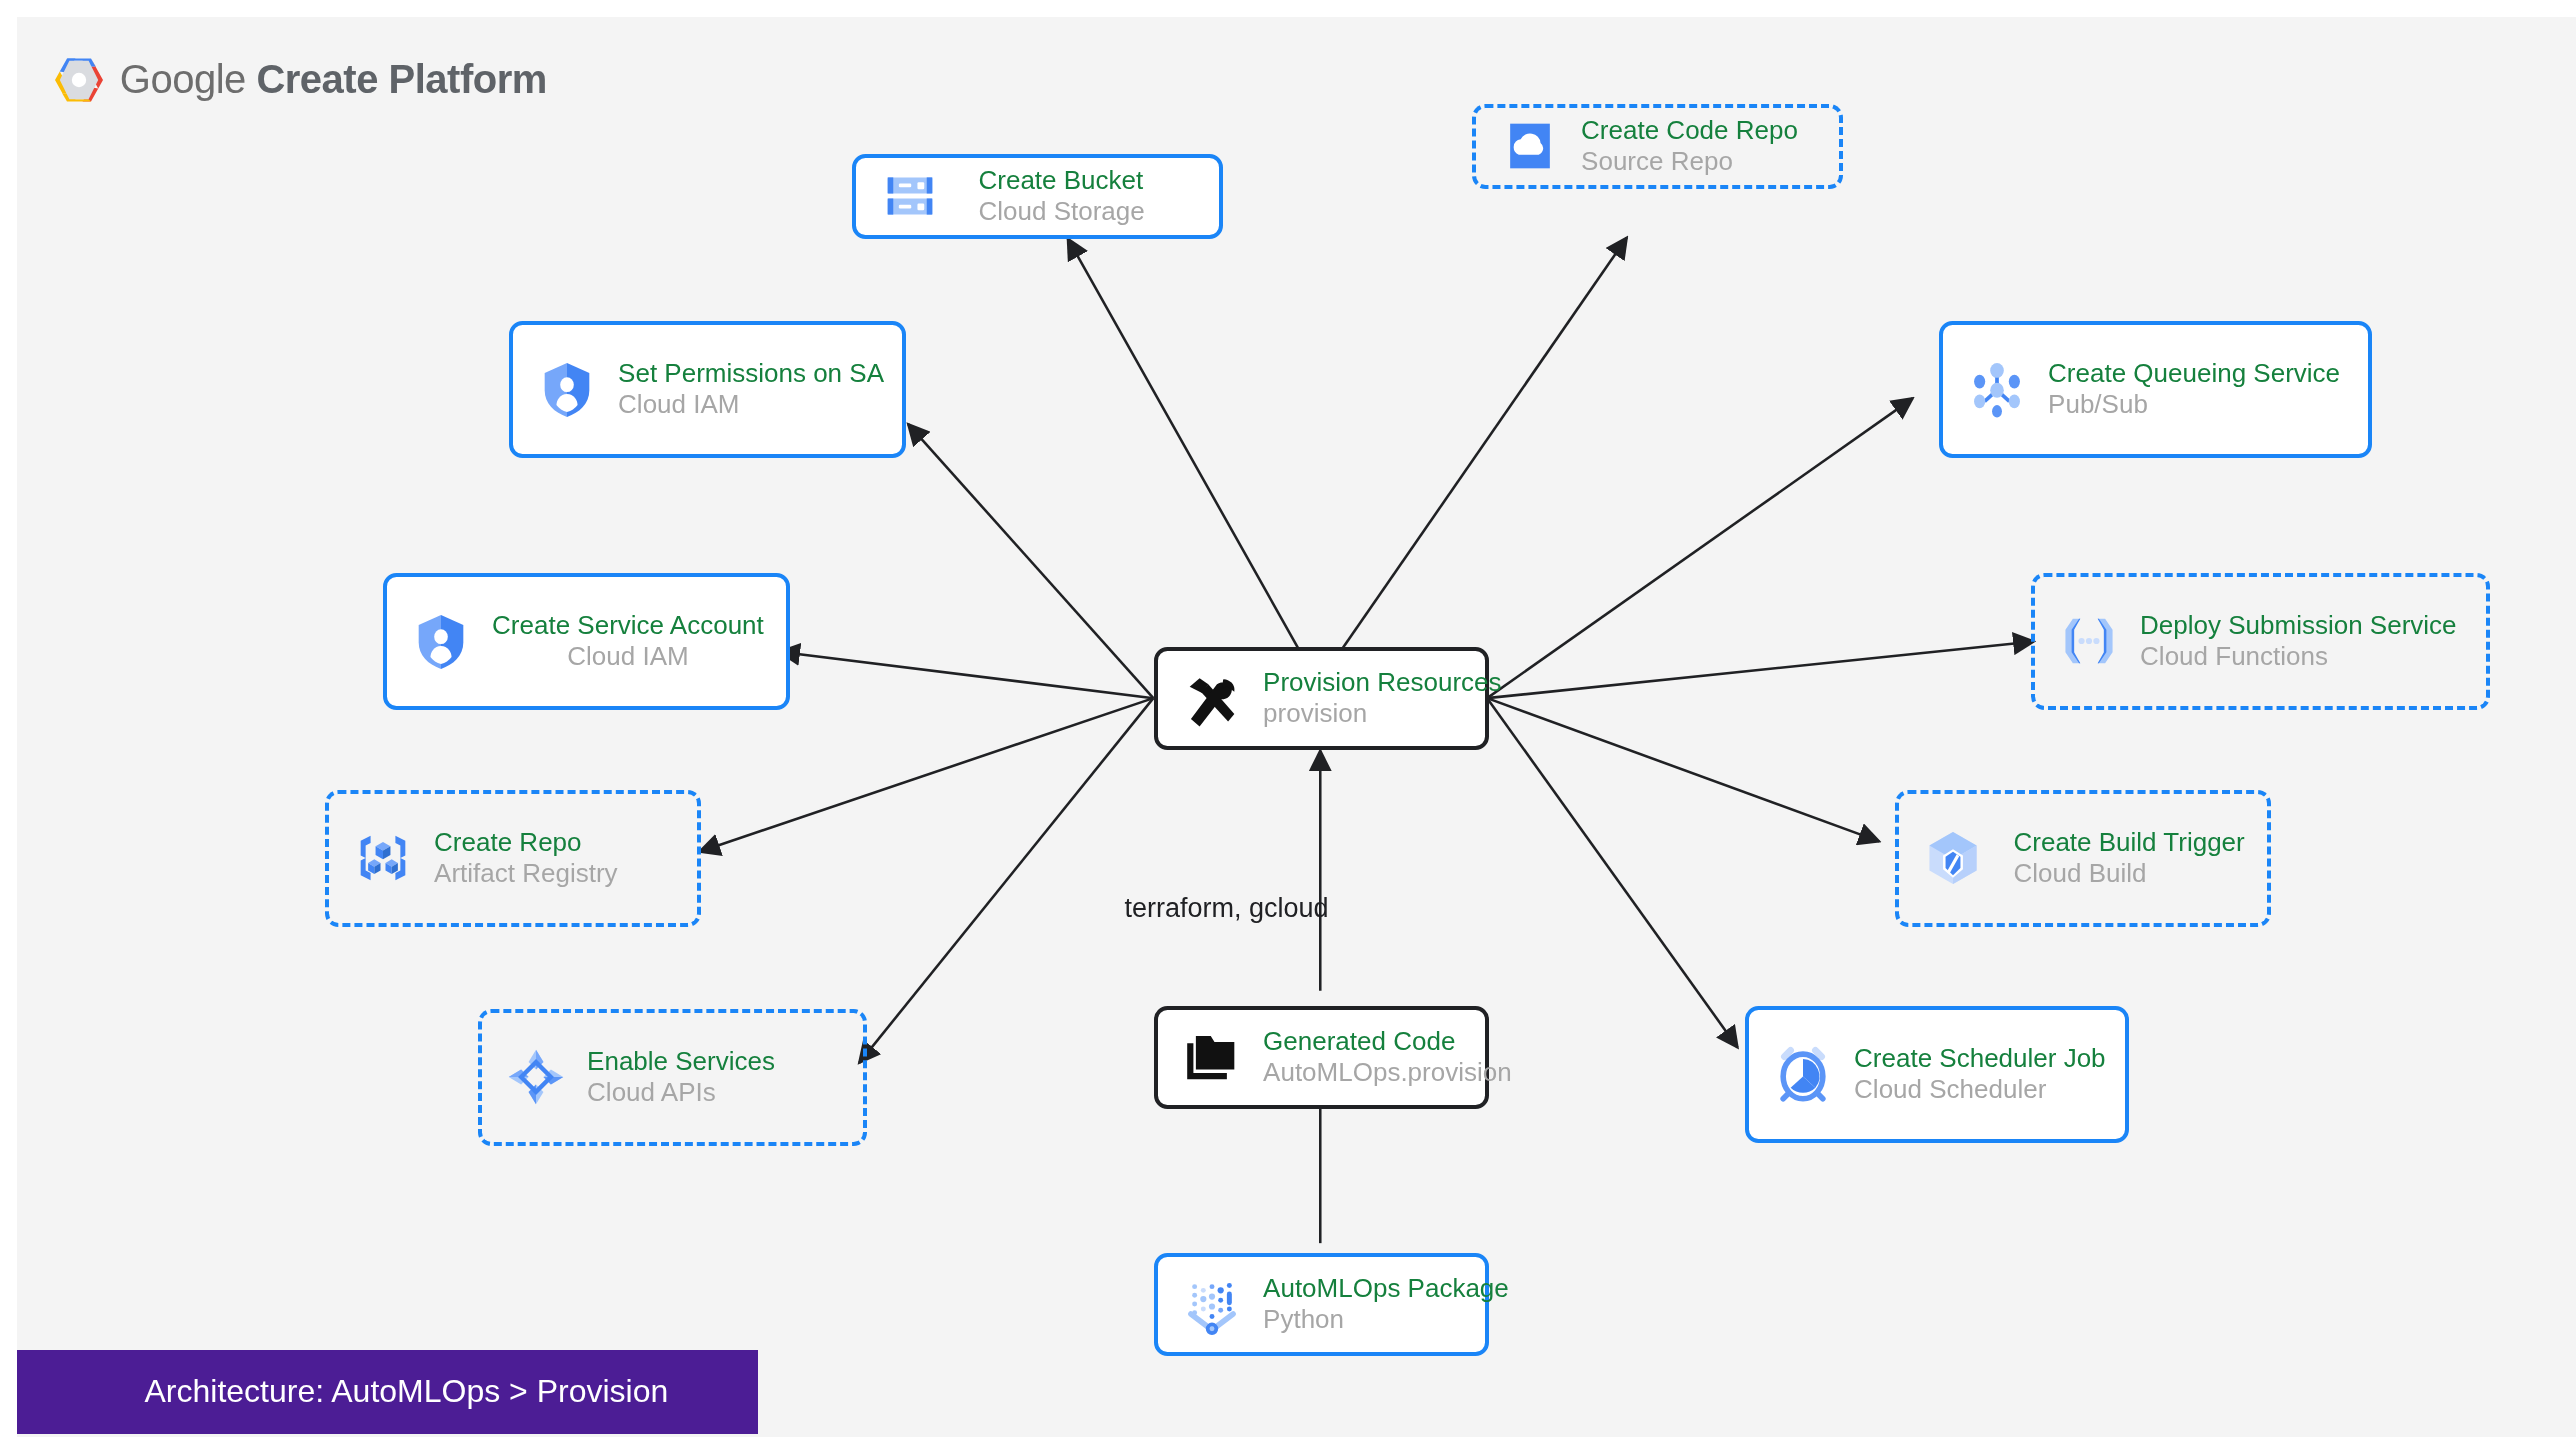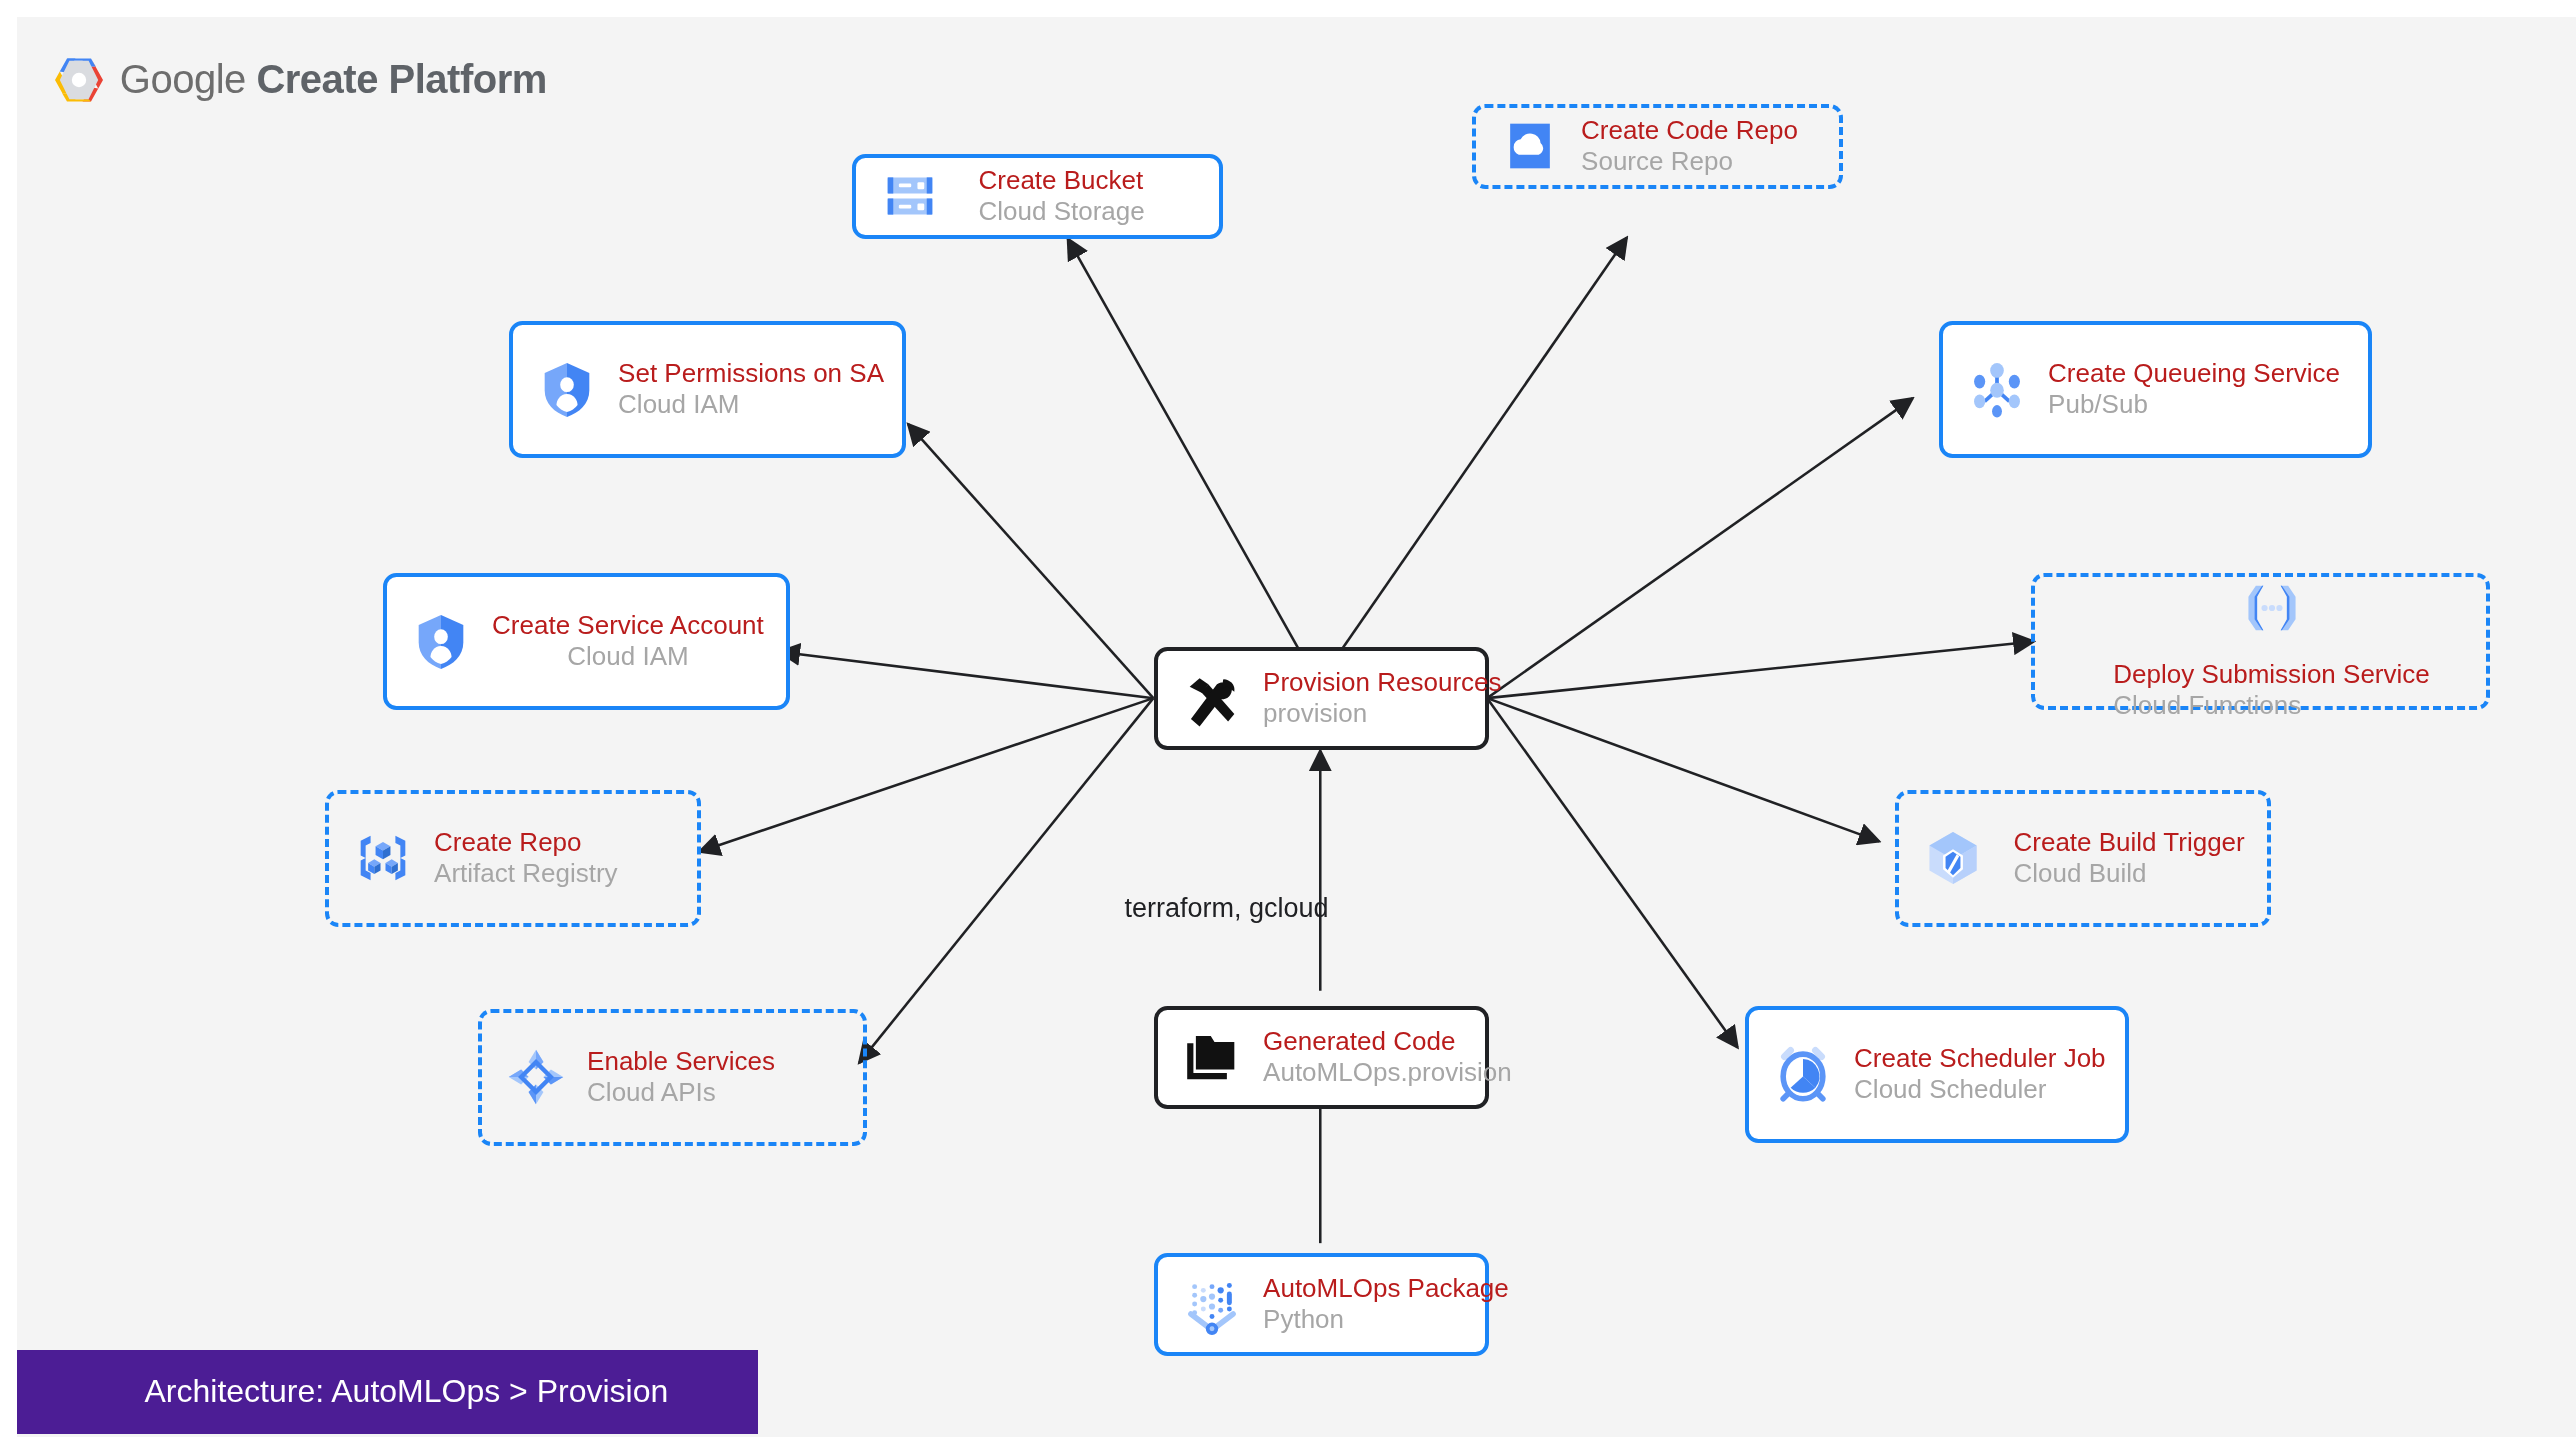--- a/index.html
+++ b/index.html
@@ -37,21 +37,21 @@
     display: flex; align-items: center;
     padding-left: 23px;
     gap: 20.6px;
   }
   .node.solid { border: 4.1px solid #1a85f7; }
   .node.dashed { border: 4.6px dashed #1a85f7; background: transparent; }
   .node.hub { border: 4.6px solid #202124; }
   .node .ico { width: 62px; height: 62px; flex: 0 0 62px; }
   .node .txt { display: flex; flex-direction: column; justify-content: center; }
   .node .title {
-    font-size: 26px; color: #b91c1c; line-height: 1.18; white-space: nowrap;
+    font-size: 26px; color: #15803d; line-height: 1.18; white-space: nowrap;
   }
   .node .sub {
     font-size: 26px; color: #a6a6a6; line-height: 1.18; white-space: nowrap;
   }
   
   #edge-label {
     position: absolute;
     font-size: 27px; color: #202124; white-space: nowrap;
   }
   
@@ -179,21 +179,21 @@
       <path d="M50 8 L14 24 L14 52 C14 74 30 88 50 95 Z" fill="#76a7fa"></path>
       <ellipse cx="50" cy="43" rx="11" ry="12" fill="#ffffff"></ellipse>
       <path d="M50 58 c11 0 17 10 17 18 a28 28 0 0 1 -17 11 a28 28 0 0 1 -17 -11 c0 -8 6 -18 17 -18 z" fill="#ffffff"></path>
     </svg>
     <div class="txt">
       <div class="title">Create Service Account</div>
       <div class="sub">Cloud IAM</div>
     </div>
   </div>
 
-  <div class="node dashed" style="left:2014px; top:556px; width:459px; height:137px;flex-direction:column;">
+  <div class="node dashed" style="left:2014px; top:556px; width:459px; height:137px;">
     <svg class="ico" viewBox="0 0 100 100">
       <path d="M36 14 L26 28 L26 72 L36 86 L24 86 L12 68 L12 32 L24 14 Z" fill="#a3c6fb"></path>
       <path d="M64 14 L74 28 L74 72 L64 86 L76 86 L88 68 L88 32 L76 14 Z" fill="#a3c6fb"></path>
       <path d="M36 14 L26 32 L26 68 L36 86 L34 86 L22 68 L22 32 L34 14 Z" fill="#4285f4"></path>
       <path d="M64 14 L74 32 L74 68 L64 86 L66 86 L78 68 L78 32 L66 14 Z" fill="#4285f4"></path>
       <circle cx="38" cy="50" r="5" fill="#c9dcfc"></circle>
       <circle cx="50" cy="50" r="5" fill="#c9dcfc"></circle>
       <circle cx="62" cy="50" r="5" fill="#c9dcfc"></circle>
     </svg>
     <div class="txt">

